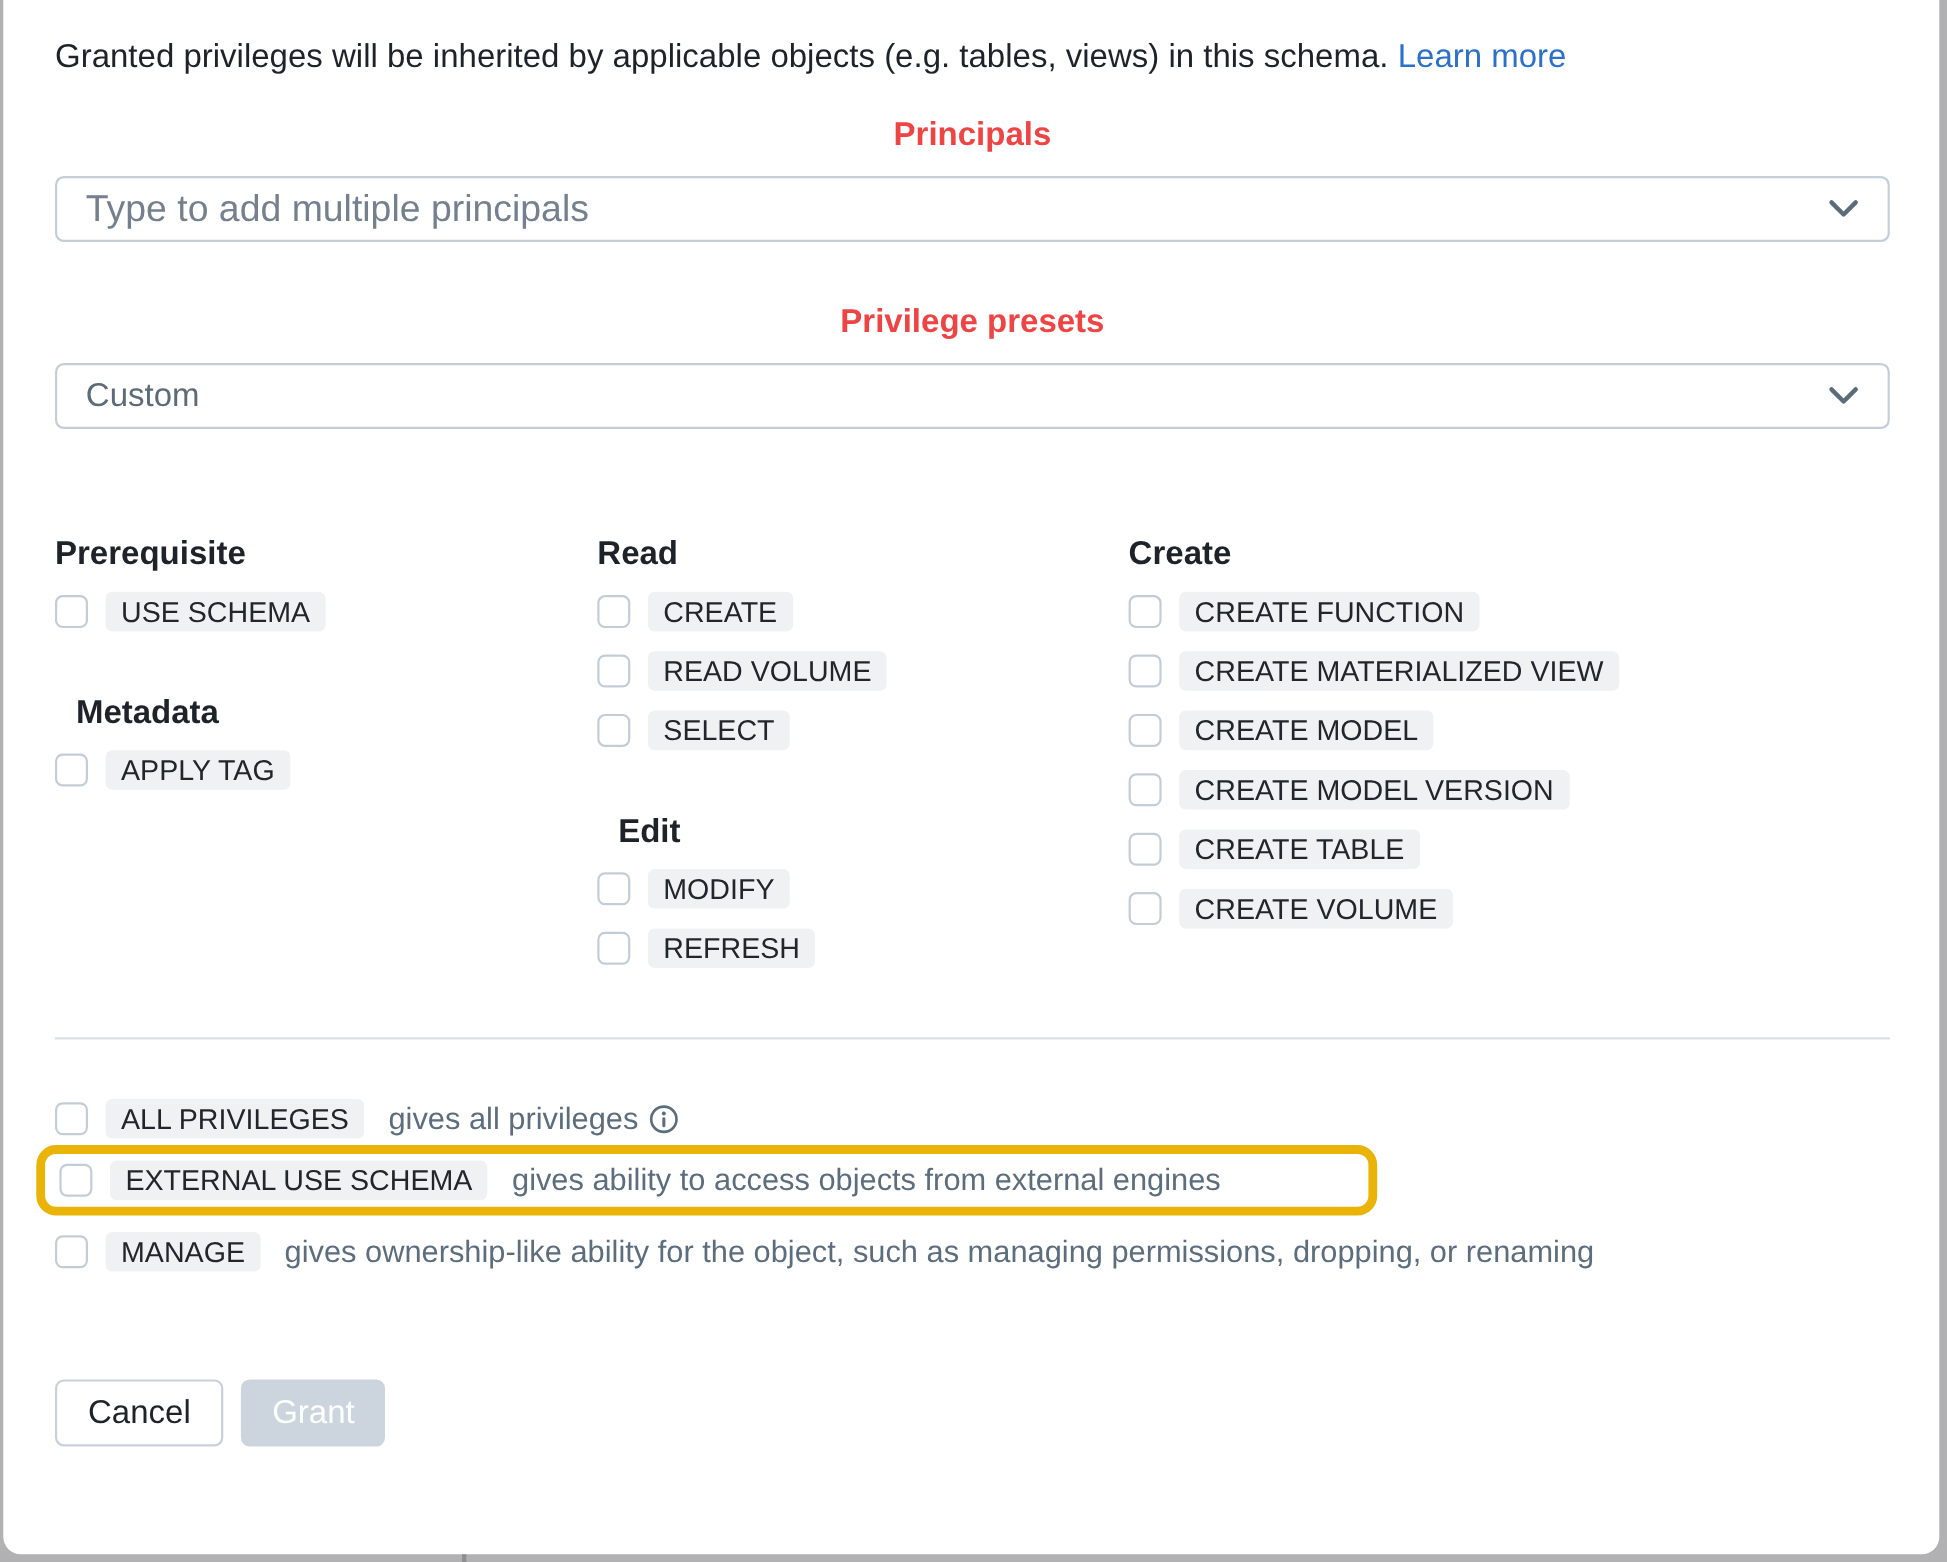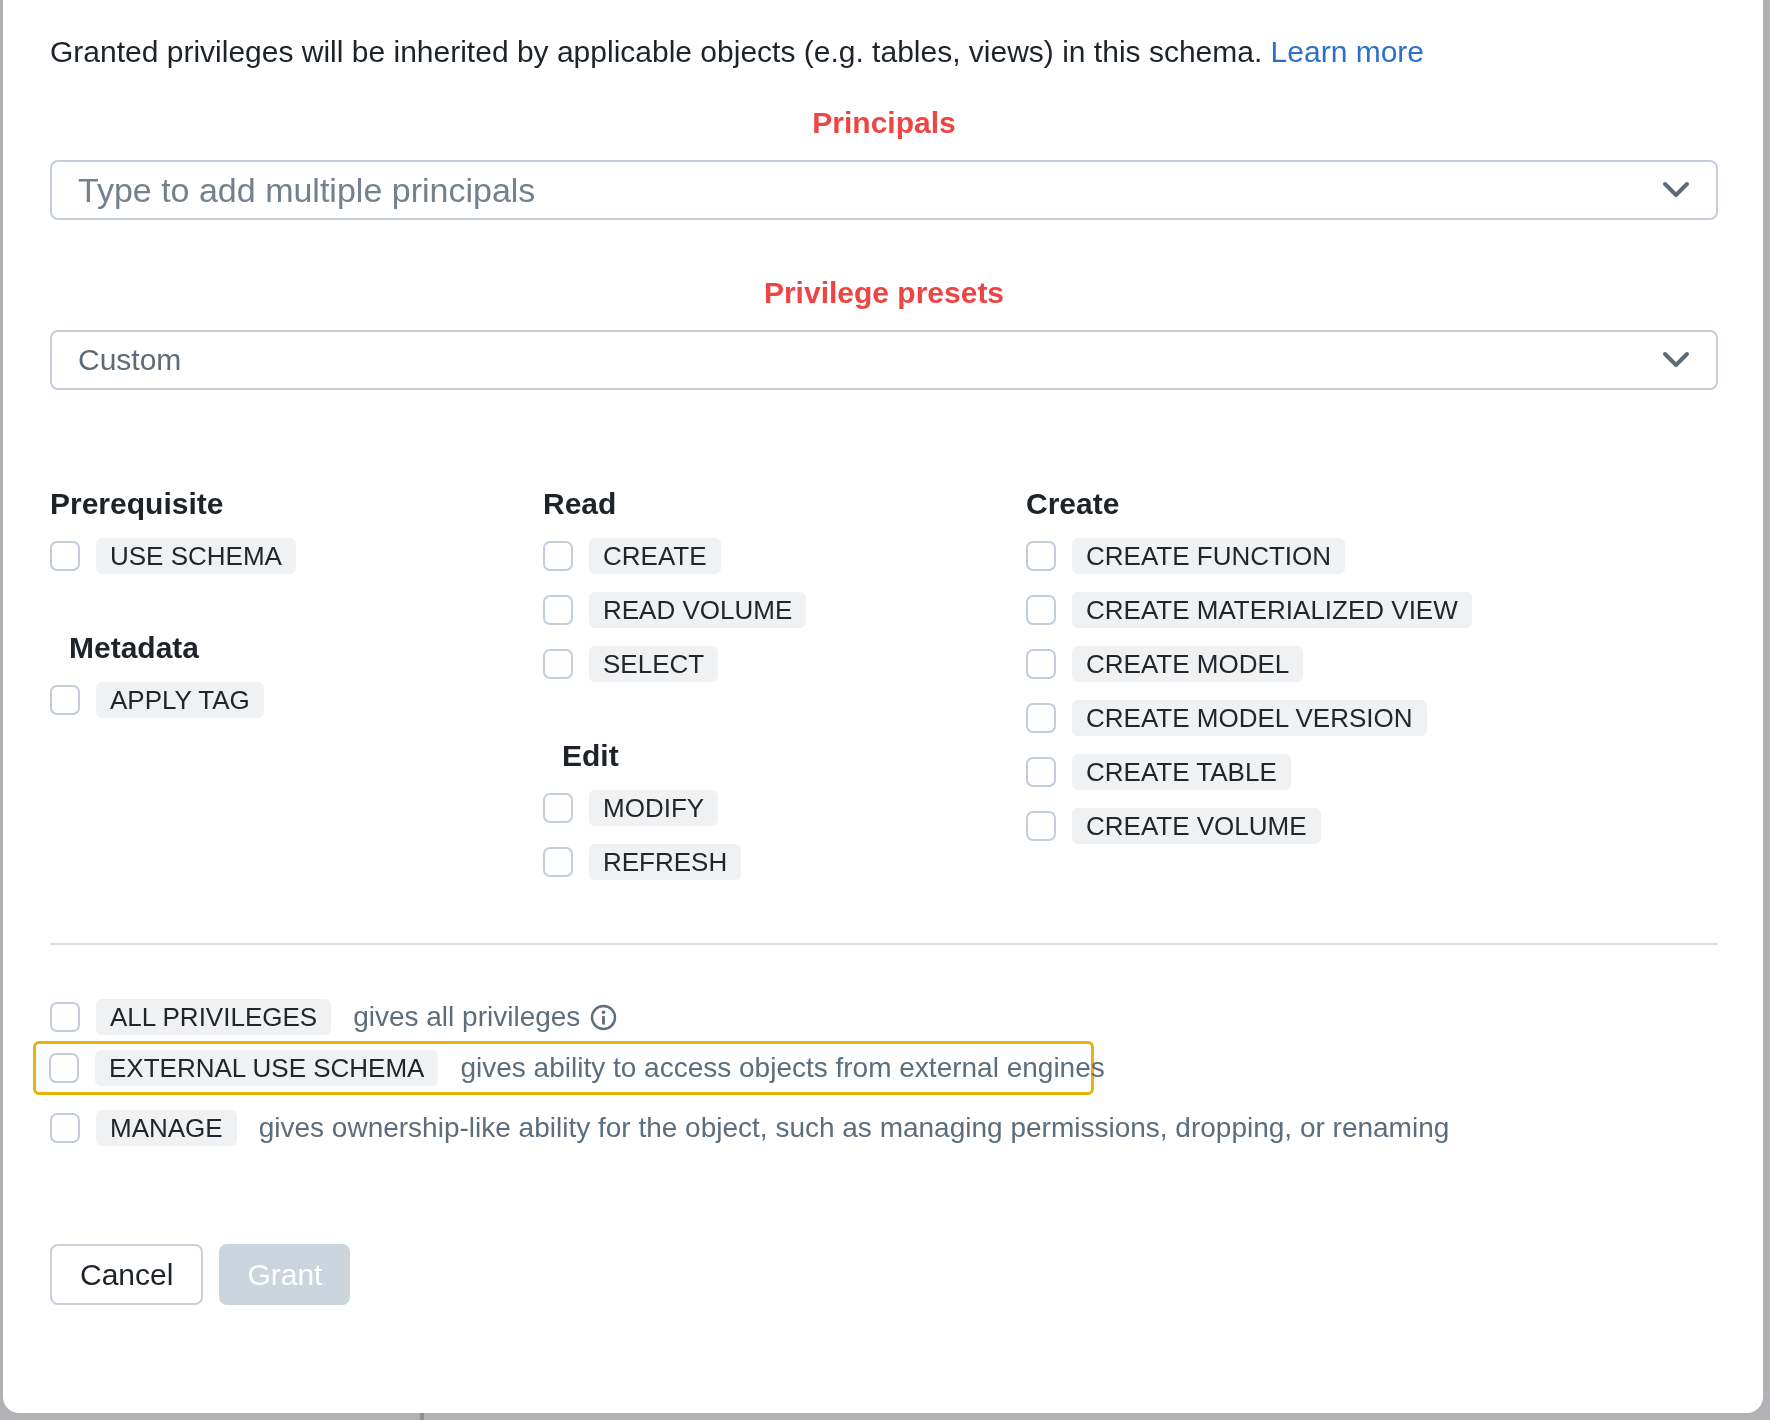--- a/index.html
+++ b/index.html
@@ -62,22 +62,22 @@
     white-space:nowrap;
   }
   .divider { margin-top:45px; border-top:2px solid #d9dee3; }
 
   .special { margin-top:54px; }
   .special .priv-row { margin-bottom:0; }
   .desc { margin-left:22px; font-size:28px; color:#5c6d7d; white-space:nowrap; }
   .info-icon { margin-left:10px; line-height:0; cursor:pointer; }
   .highlight-box {
     margin-top:6px; margin-left:-17px;
-    width:1061px;
-    border:3px solid #eab308; border-radius:6px;
+    width:1219px;
+    border:8px solid #eab308; border-radius:18px;
     padding:6px 0 6px 13px;
   }
   .manage-row { margin-top:15px; }
 
   .footer { margin-top:98px; display:flex; justify-content:flex-start; gap:16px; }
   .btn {
     height:61px; border-radius:8px;
     font-family:"Liberation Sans", sans-serif;
     font-size:30px; display:flex; align-items:center; justify-content:center;
     cursor:pointer;

